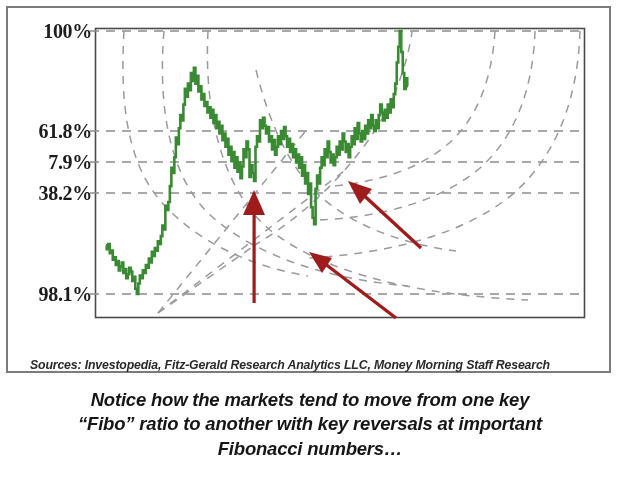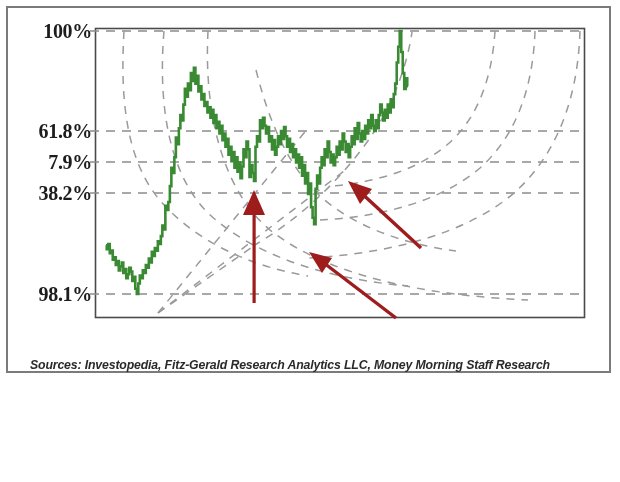--- a/index.html
+++ b/index.html
@@ -160,13 +160,18 @@
             <line x1="413" y1="240" x2="350" y2="182" stroke="#9e1c1c" stroke-width="3.4"></line>
             <polygon points="340,173 364,181 352,196"></polygon>
           </g>
         </g>
       </svg>
     </div>
 
     <div id="sources">Sources: Investopedia, Fitz-Gerald Research Analytics LLC, Money Morning Staff Research</div>
   </div>
 
+  <div id="caption">
+    <span class="cap-line">Notice how the markets tend to move from one key</span>
+    <span class="cap-line">“Fibo” ratio to another with key reversals at important</span>
+    <span class="cap-line">Fibonacci numbers…</span>
+  </div>
 </div>
 
 </body></html>

